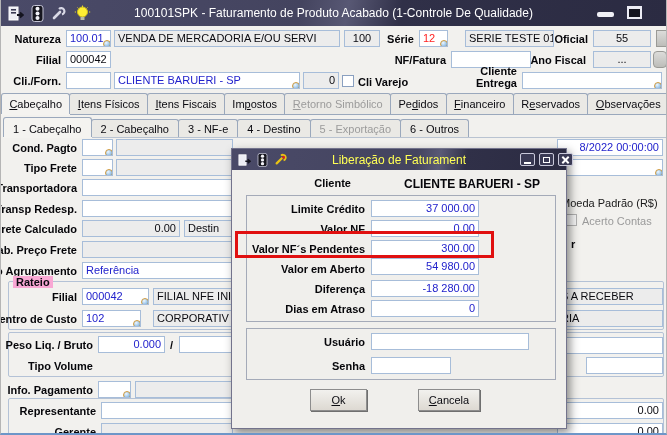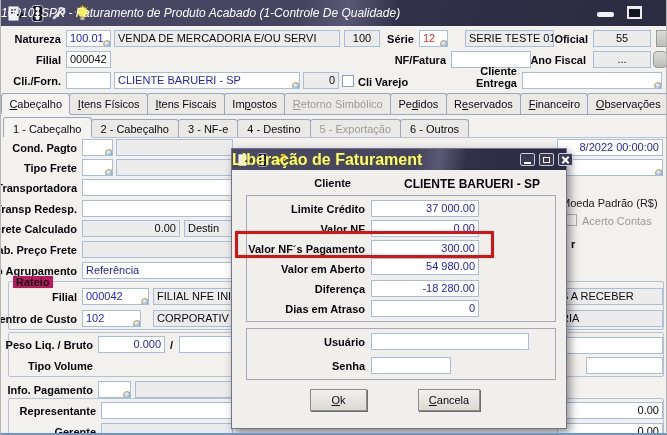--- a/index.html
+++ b/index.html
@@ -10,42 +10,42 @@
     font-family: "Liberation Sans", sans-serif; font-size: 11px; color:#0a0a10;
     border-left:1px solid #b5b5b5; border-right:1px solid #b5b5b5; border-bottom:2px solid #6d96c8;
   }
   
   .titlebar {
     position:absolute; left:0; top:0; width:100%; height:26px;
     background: linear-gradient(100deg,#4a4a68 0%,#44445f 45%,#585874 52%,#303048 60%,#2b2b42 100%);
     display:flex; align-items:center;
   }
   .titlebar .ticon { margin-left:7px; display:inline-flex; align-items:center; }
-  .wtitle { position:absolute; left:0; right:0; text-align:left; color:#fff; font-size:12px;font-style:italic; }
+  .wtitle { position:absolute; left:0; right:0; text-align:center; color:#fff; font-size:12px; }
   .wbtn-min { position:absolute; left:596px; top:12px; width:17px; height:5px; background:#f0f0f6; border-radius:2px; }
   .wbtn-max { position:absolute; left:626px; top:6px; width:15px; height:13px; background:#14141f; border:2px solid #ececf4; border-top-width:3px; }
   
   .lbl { position:absolute; font-weight:bold; white-space:nowrap; color:#06060a; }
   .lbl-n { position:absolute; white-space:nowrap; color:#1a1a1a; }
   .fld {
     position:absolute; height:17px; background:#fff; border:1px solid #a7bdd9;
     padding:1px 3px; line-height:13px; white-space:nowrap; overflow:hidden; font-size:11px;
   }
   .ro { background:#ececec; }
   .rt { text-align:right; }
   .ct { text-align:center; }
   .blue { color:#2222cc; }
   .red  { color:#ff2222; }
   .lk { position:absolute; right:-1px; bottom:-2px; width:8px; height:8px; border-radius:50%;
         background: radial-gradient(circle at 35% 30%, #eef7ff, #9cc6ea 55%, #6898c6);
         border:1px solid #cf9a3e; }
   .cb { position:absolute; width:12px; height:12px; background:#fff; border:1px solid #8aa0c0; }
   .cb.dis { border-color:#b0b0b0; background:#f4f4f4; }
   .grp { position:absolute; border:1px solid #b4c2d6; border-radius:2px; }
-  .grp-title { position:absolute; background:#be185d; padding:0 3px; font-weight:bold; }
+  .grp-title { position:absolute; background:#f9a8d4; padding:0 3px; font-weight:bold; }
   .gbtn { position:absolute; background:linear-gradient(#dcdcda,#bdbdb9); border:1px solid #9a9a96; }
   
   .tabs1 { position:absolute; left:0; top:93px; width:667px; height:22px; display:flex; border-bottom:1px solid #9aa8bc; }
   .tabs1 .tab {
     flex:1 1 auto; text-align:center; padding:4px 4px 0 4px; background:#eae9e5;
     border:1px solid #9aa8bc; border-bottom:none; border-radius:3px 3px 0 0; margin-right:-1px;
     white-space:nowrap; overflow:hidden; cursor:default;
   }
   .tabs1 .tab.active { background:#f4f3f0; position:relative; z-index:2; box-shadow:0 1px 0 #f4f3f0; }
   .tab.disabled { color:#9b9b9b; }
@@ -60,21 +60,21 @@
   .dialog {
     position:absolute; left:230px; top:148px; width:336px; height:281px; z-index:10;
     background:#f0efec; border:1px solid #73738c; box-shadow:3px 4px 9px rgba(0,0,0,.45);
   }
   .dialog .dtitle {
     position:absolute; left:0; top:0; width:100%; height:21px;
     background: linear-gradient(100deg,#4a4a68 0%,#44445f 55%,#5a5a76 62%,#303048 70%,#2b2b42 100%);
     display:flex; align-items:center;
   }
   .dialog .dtitle .ticon { margin-left:6px; display:inline-flex; }
-  .dtitle-text { position:absolute; left:0; right:0; text-align:left; color:#ffff55; font-weight:bold; font-size:16px; }
+  .dtitle-text { position:absolute; left:0; right:0; text-align:center; color:#ffff55; font-weight:normal; font-size:12px; }
   .dctl { position:absolute; top:4px; width:15px; height:13px; background:#3a3a54; border:1px solid #c9c9da; border-radius:2px; }
   .dctl i { position:absolute; background:#fff; }
   .dctl .bar { left:3px; top:8px; width:7px; height:2px; }
   .dctl .box { left:3px; top:3px; width:7px; height:6px; background:transparent; border:1.5px solid #fff; }
   .dctl .x1 { left:2px; top:5px; width:9px; height:2px; transform:rotate(45deg); }
   .dctl .x2 { left:2px; top:5px; width:9px; height:2px; transform:rotate(-45deg); }
   .dgrp { position:absolute; border:1px solid #a4aab8; }
   .dbtn {
     position:absolute; height:22px; background:linear-gradient(#f2f1ee,#ddd9d2);
     border:1px solid #8d8d8d; box-shadow:1px 1px 0 #6f6f6f; text-align:center; line-height:20px; cursor:default;
@@ -151,22 +151,22 @@
   <div class="lbl" style="right:149px;top:77px">Entrega</div>
   <div class="fld" style="left:521px;top:72px;width:140px"><span></span><i class="lk"></i></div>
 
   <div class="tabs1">
     <div class="tab active"><u>C</u>abeçalho</div>
     <div class="tab"><u>I</u>tens Físicos</div>
     <div class="tab"><u>I</u>tens Fiscais</div>
     <div class="tab">Im<u>p</u>ostos</div>
     <div class="tab disabled"><u>R</u>etorno Simbólico</div>
     <div class="tab">Pe<u>d</u>idos</div>
+    <div class="tab"><u>F</u>inanceiro</div>
     <div class="tab">R<u>e</u>servados</div>
-    <div class="tab"><u>F</u>inanceiro</div>
     <div class="tab"><u>O</u>bservações</div>
   </div>
   <div class="tabs2">
     <div class="tab active">1 - Cabeçalho</div>
     <div class="tab">2 - Cabeçalho</div>
     <div class="tab">3 - NF-e</div>
     <div class="tab">4 - Destino</div>
     <div class="tab disabled">5 - Exportação</div>
     <div class="tab">6 - Outros</div>
   </div>
@@ -276,21 +276,21 @@
     <div class="lbl" style="left:172px;top:28px;font-size:12px">CLIENTE BARUERI - SP</div>
 
     <div class="dgrp" style="left:14px;top:46px;width:310px;height:127px"></div>
 
     <div class="lbl" style="right:201px;top:54px">Limite Crédito</div>
     <div class="fld rt" style="left:139px;top:51px;width:108px"><span class="blue">37 000.00</span></div>
 
     <div class="lbl" style="right:201px;top:74px">Valor NF</div>
     <div class="fld rt" style="left:139px;top:71px;width:108px"><span class="blue">0.00</span></div>
 
-    <div class="lbl" style="right:201px;top:94px">Valor NF´s Pagamento</div>
+    <div class="lbl" style="right:201px;top:94px">Valor NF´s Pendentes</div>
     <div class="fld rt" style="left:139px;top:91px;width:108px"><span class="blue">300.00</span></div>
 
     <div class="lbl" style="right:201px;top:114px">Valor em Aberto</div>
     <div class="fld rt" style="left:139px;top:109px;width:108px"><span class="blue">54 980.00</span></div>
 
     <div class="lbl" style="right:201px;top:134px">Diferença</div>
     <div class="fld rt" style="left:139px;top:131px;width:108px"><span class="blue">-18 280.00</span></div>
 
     <div class="lbl" style="right:201px;top:154px">Dias em Atraso</div>
     <div class="fld rt" style="left:139px;top:151px;width:108px"><span class="blue">0</span></div>

